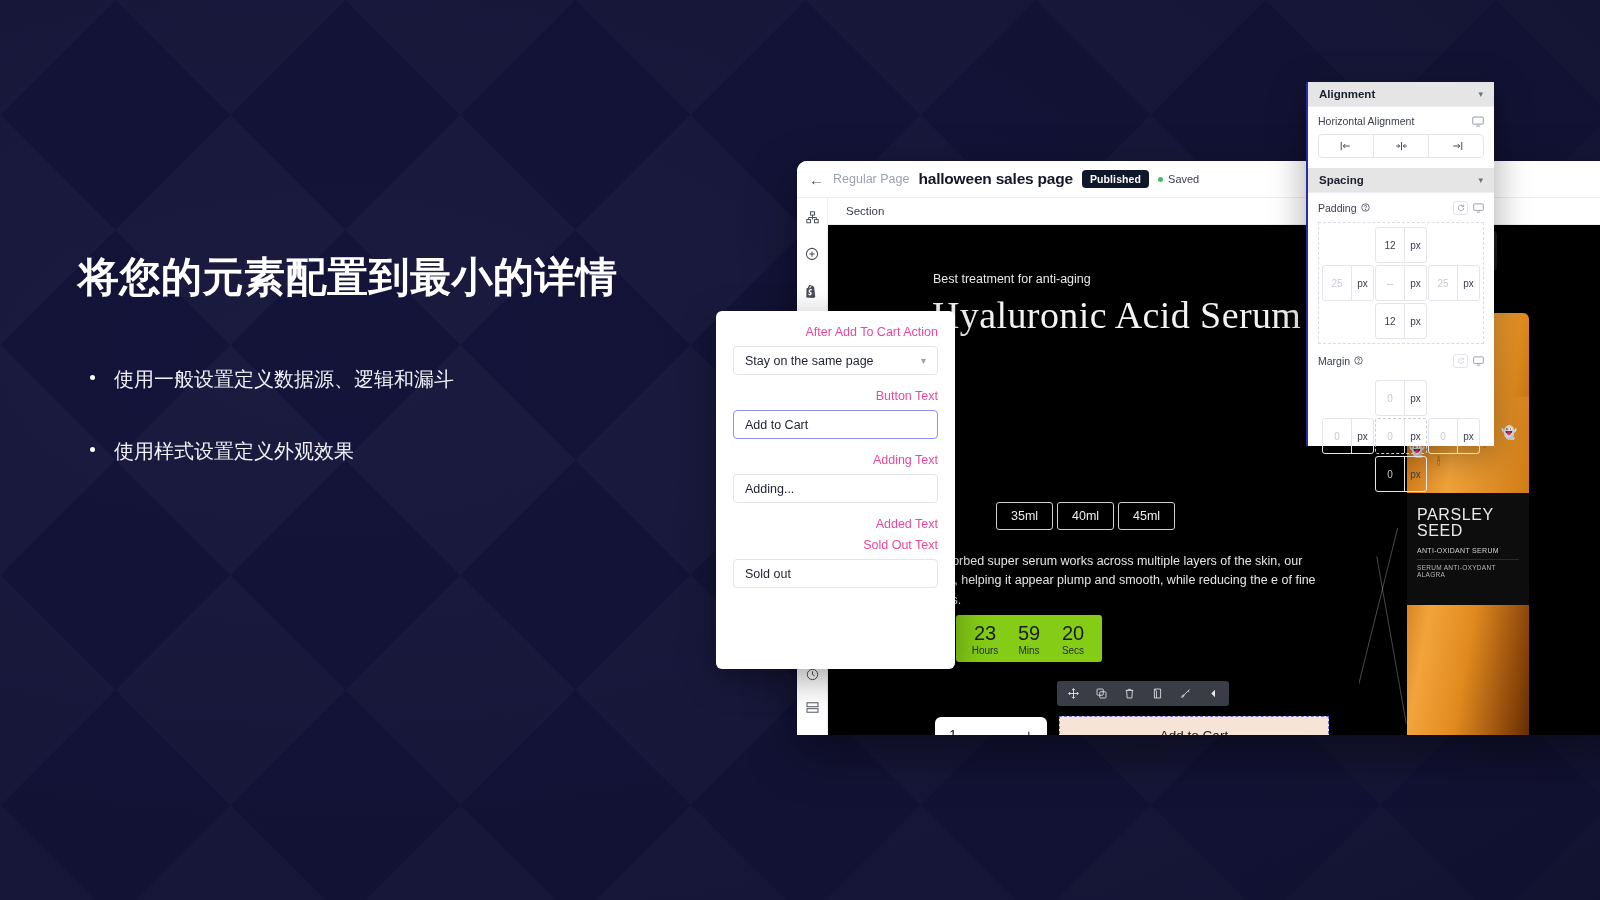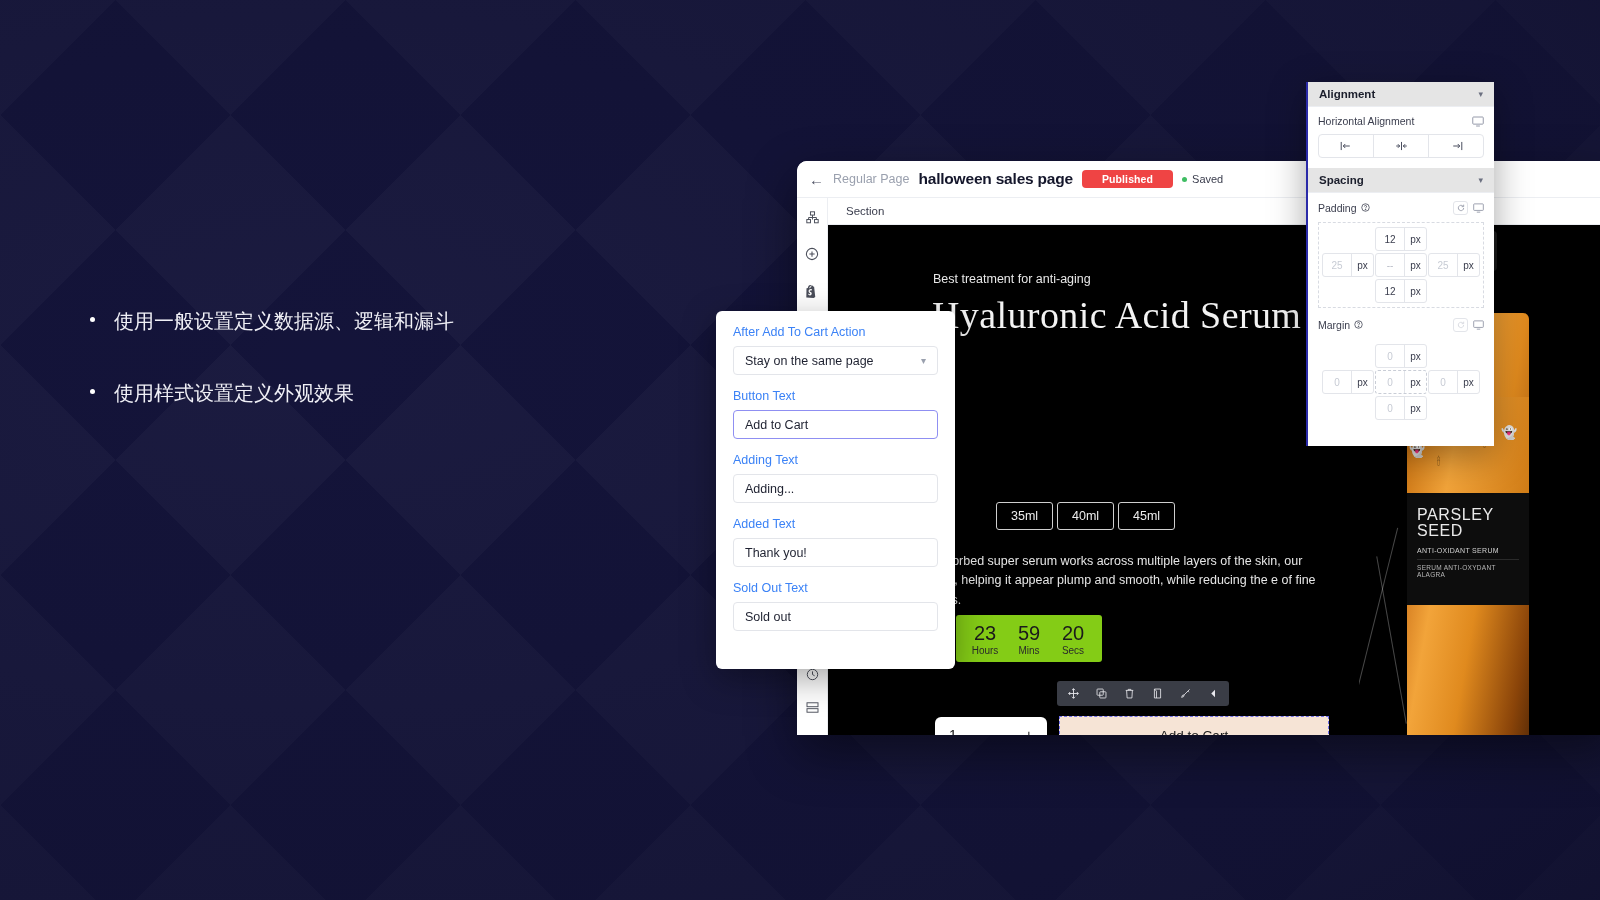--- a/index.html
+++ b/index.html
@@ -66,22 +66,22 @@
     display: flex; align-items: center;
     padding-left: 12px;
     gap: 9px;
     background: #fff;
     border-bottom: 1px solid #eceef2;
   }
   .back-arrow { color:#4d5163; font-size:15px; line-height:1; cursor:pointer; }
   #crumb-regular { color:#9aa0ae; font-size:12.5px; }
   #page-title-text { color:#14162b; font-size:15.5px; font-weight:700; letter-spacing:-.2px; }
   #published-badge {
-    background:#ef4444; color:#fff; font-size:10.5px; font-weight:600;
-    padding:3px 20px; border-radius:4px; letter-spacing:.1px;
+    background:#0f172a; color:#fff; font-size:10.5px; font-weight:600;
+    padding:3px 8px; border-radius:4px; letter-spacing:.1px;
   }
   #saved-wrap { display:flex; align-items:center; gap:5px; }
   #saved-dot { width:5px; height:5px; border-radius:50%; background:#3fbd63; }
   #saved-text { color:#3a3d4d; font-size:11px; }
 
   #editor-body { display:flex; height:537px; }
   #editor-rail {
     width: 31px; background:#fff;
     border-right:1px solid #eceef2;
     display:flex; flex-direction:column; align-items:center;
@@ -197,21 +197,21 @@
   .web-strand { position:absolute; border-left:1px solid rgba(255,255,255,.28); }
 
   
   #atc-panel {
     position:absolute; left:716px; top:311px;
     width:239px; height:358px;
     background:#fff; border-radius:6px;
     box-shadow: 0 10px 34px rgba(0,0,0,.35);
     padding: 14px 17px 0 17px;
   }
-  .fld-label { font-size:12.5px; color:#3b82f6; margin-bottom:7px; }
+  .fld-label { font-size:12.5px; color:#ec4899; margin-bottom:7px;text-align:right; }
   .fld-box {
     height:29px; border:1px solid #e3e5ea; border-radius:4px;
     display:flex; align-items:center; padding:0 11px;
     font-size:12.5px; color:#1e2130; margin-bottom:14px;
     background:#fff;
   }
   .fld-box.select { justify-content:space-between; }
   .fld-box.focused { border:1px solid #8f8ff2; }
   .chev { color:#9aa0ae; font-size:10px; }
 
@@ -237,35 +237,36 @@
   .ic-plain { color:#8a8fa0; display:flex; align-items:center; }
   .align-group { display:flex; border:1px solid #e3e5ea; border-radius:4px; overflow:hidden; margin-bottom:10px; }
   .align-btn { flex:1; height:22px; display:flex; align-items:center; justify-content:center; border-right:1px solid #e3e5ea; color:#464a5c; font-size:11px; }
   .align-btn:last-child { border-right:none; }
 
   .box-grid { border:1px dashed #d8dbe2; padding:3px; margin-bottom:10px; }
   .box-row { display:flex; justify-content:center; gap:0; }
   .box-row.mid { justify-content:space-between; }
   .unit {
     display:flex; border:1px solid #e3e5ea; border-radius:3px; overflow:hidden;
-    height:24px; width:52px; margin:1px 0;
+    height:36px; width:52px; margin:1px 0;
   }
   .unit .v { flex:1; display:flex; align-items:center; justify-content:center; font-size:10px; color:#3a3d4d; }
   .unit .v.dim { color:#b9bdc8; }
   .unit .u { width:22px; border-left:1px solid #e3e5ea; display:flex; align-items:center; justify-content:center; font-size:10px; color:#3a3d4d; }
   .unit.dashed { border:1px dashed #c9cdd6; }
   .unit.ghostv .v { color:#c7cbd4; }
 </style>
 </head>
 <body>
 
 <div id="bg-pattern"></div>
 <div id="bg-vignette"></div>
 
 <div id="copy">
+  <div id="headline">将您的元素配置到最小的详情</div>
   <ul id="bullets">
     <li>使用一般设置定义数据源、逻辑和漏斗</li>
     <li>使用样式设置定义外观效果</li>
   </ul>
 </div>
 
 <div id="editor">
 
   <div id="editor-topbar">
     <span class="back-arrow">←</span>
@@ -436,23 +437,20 @@
   <div class="fld-box focused">
     <span>Add to Cart</span>
   </div>
 
   <div class="fld-label">Adding Text</div>
   <div class="fld-box">
     <span>Adding...</span>
   </div>
 
   <div class="fld-label">Added Text</div>
-  <div class="fld-box">
-    <span>Thank you!</span>
-  </div>
 
   <div class="fld-label">Sold Out Text</div>
   <div class="fld-box">
     <span>Sold out</span>
   </div>
 </div>
 
 <div id="align-panel">
 
   <div class="sec-head">

